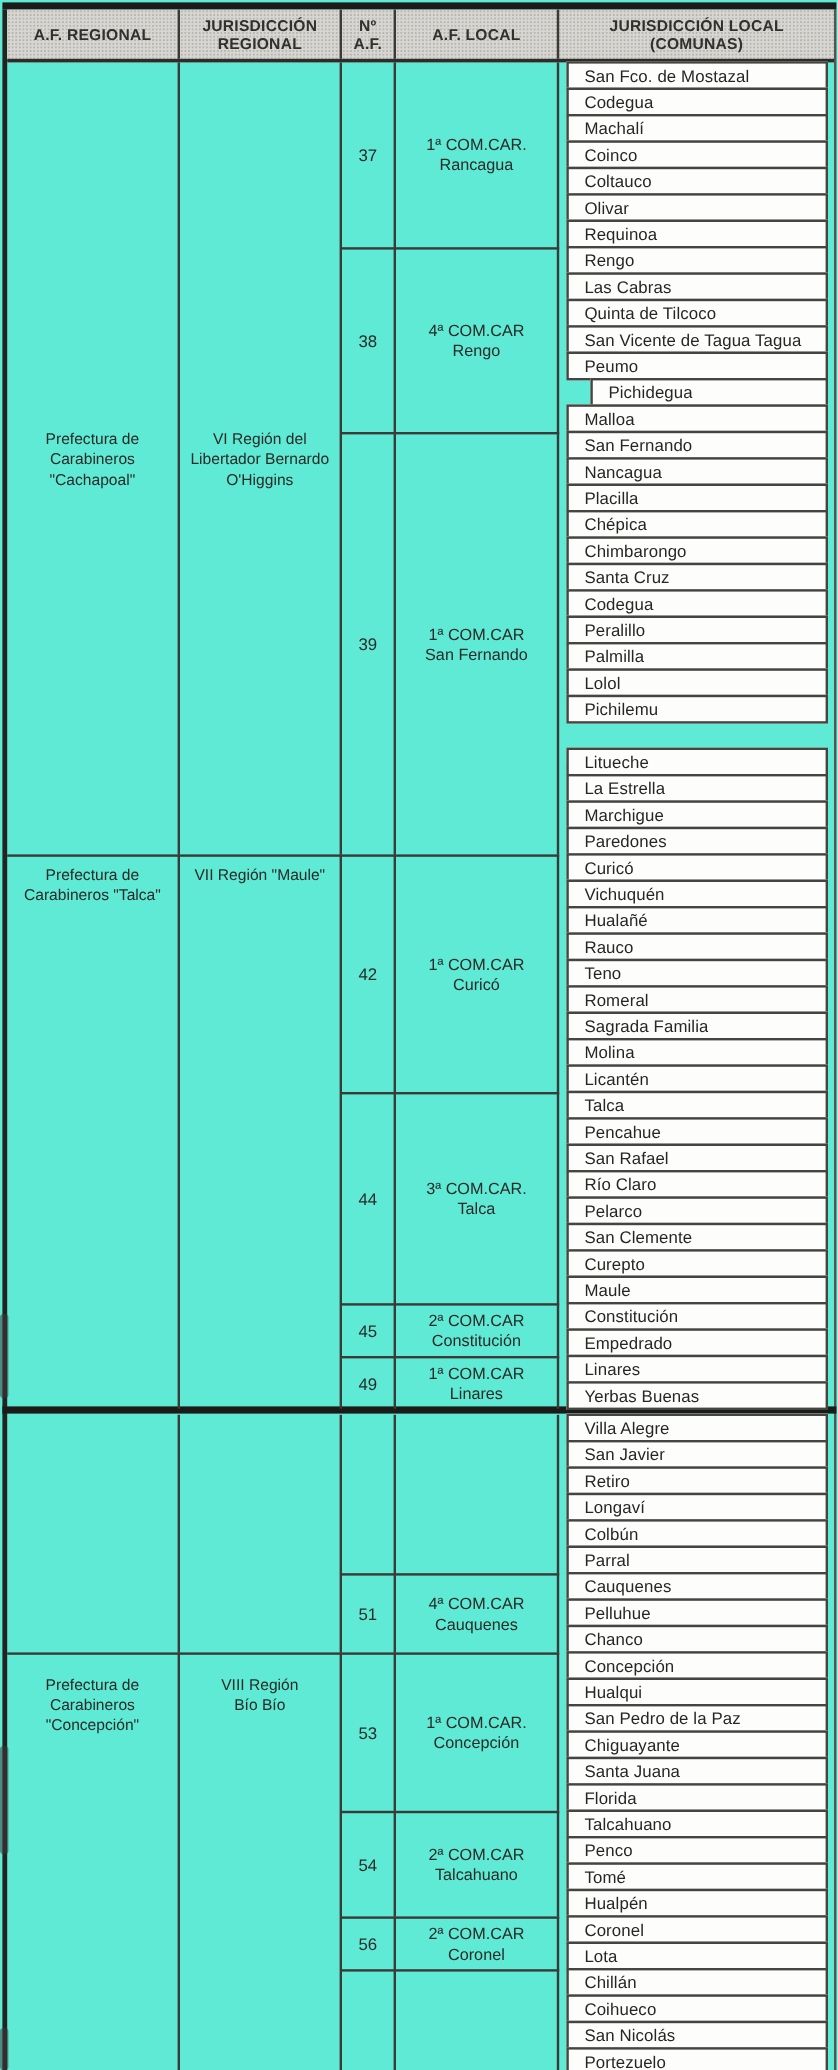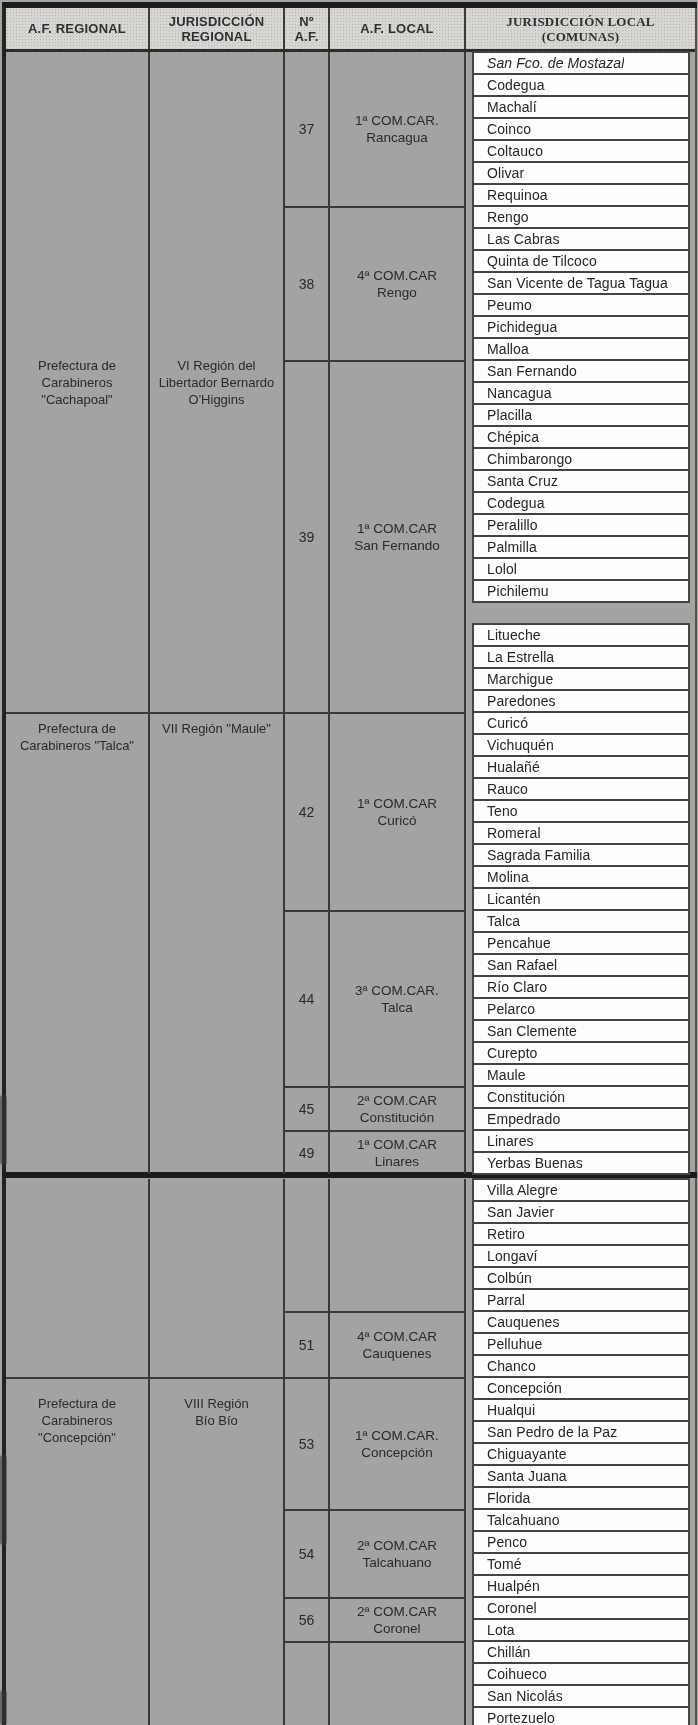--- a/index.html
+++ b/index.html
@@ -1,18 +1,18 @@
 <!DOCTYPE html>
 <html><head>
 <meta charset="utf-8">
 <style>
   html,body{margin:0;padding:0;background:#e8e8e6;}
   .page{
     position:relative;width:698px;height:1725px;margin:0 auto;
-    background:#a3a3a3;overflow:hidden;
+    background:#5eead4;overflow:hidden;
     font-family:"Liberation Sans","DejaVu Sans",sans-serif;
     color:#2a2a28;
   }
   
   .bar{position:absolute;background:#1b1b1a;}
   .bar.top{left:2px;top:2px;width:695px;height:6px;}
   .bar.left{left:2px;top:8px;width:4px;height:1717px;background:#232322;}
   .bar.right{left:695px;top:8px;width:2px;height:1717px;background:#55544f;}
   .bar.break{left:2px;top:1172px;width:695px;height:6px;}
   .smudge{position:absolute;background:#3c3b38;border-radius:3px;opacity:.55;}
@@ -24,21 +24,21 @@
     background-image:radial-gradient(#b5b4ae 0.6px, rgba(0,0,0,0) 0.7px);
     background-size:3px 3px;
   }
   .hcell{
     box-sizing:border-box;height:100%;display:flex;align-items:center;justify-content:center;
     text-align:center;font-weight:bold;font-size:13px;line-height:15px;
     letter-spacing:.2px;color:#30302e;white-space:pre-line;
     border-right:2px solid #3a3a38;padding:0 2px;
   }
   .hcell:last-child{border-right:none;}
-  .w1{width:144px;} .w2{width:135px;} .w3{width:45px;} .w4{width:136px;} .w5{flex:1;font-family:Liberation Serif, serif;}
+  .w1{width:144px;} .w2{width:135px;} .w3{width:45px;} .w4{width:136px;} .w5{flex:1;}
   
   .grid{
     position:absolute;left:6px;width:689px;
     display:grid;grid-template-columns:144px 135px 45px 136px 1fr;
     grid-auto-rows:22px;
   }
   .cell{box-sizing:border-box;position:relative;}
   .vline{border-right:2px solid #3a3a38;}
   .tline{border-top:2px solid #3a3a38;}
   .pref,.juris{
@@ -92,21 +92,21 @@
       <div class="grid" style="top: 52px;">
         <div class="cell vline pref vcenter" style="grid-area: 1 / 1 / span 30;">Prefectura de
 Carabineros
 "Cachapoal"</div>
         <div class="cell vline juris vcenter" style="grid-area: 1 / 2 / span 30;">VI Región del
 Libertador Bernardo
 O'Higgins</div>
         <div class="cell vline numcell" style="grid-area: 1 / 3 / span 7;">37</div>
         <div class="cell vline localcell" style="grid-area: 1 / 4 / span 7;">1ª COM.CAR.
 Rancagua</div>
-        <div class="cell communecell" style="grid-area: 1 / 5; font-style: italic;">
+        <div class="cell communecell" style="grid-area: 1 / 5;">
           <div class="cbox">
             <span>San Fco. de Mostazal</span>
           </div>
         </div>
         <div class="cell communecell" style="grid-area: 2 / 5;">
           <div class="cbox">
             <span>Codegua</span>
           </div>
         </div>
         <div class="cell communecell" style="grid-area: 3 / 5;">
@@ -155,21 +155,21 @@
         <div class="cell communecell" style="grid-area: 11 / 5;">
           <div class="cbox">
             <span>San Vicente de Tagua Tagua</span>
           </div>
         </div>
         <div class="cell communecell" style="grid-area: 12 / 5;">
           <div class="cbox">
             <span>Peumo</span>
           </div>
         </div>
-        <div class="cell communecell" style="grid-area: 13 / 5;">
+        <div class="cell communecell" style="grid-area: 13 / 5; margin-left: 20px;">
           <div class="cbox">
             <span>Pichidegua</span>
           </div>
         </div>
         <div class="cell communecell" style="grid-area: 14 / 5;">
           <div class="cbox">
             <span>Malloa</span>
           </div>
         </div>
         <div class="cell vline numcell tline" style="grid-area: 15 / 3 / span 16;">39</div>

